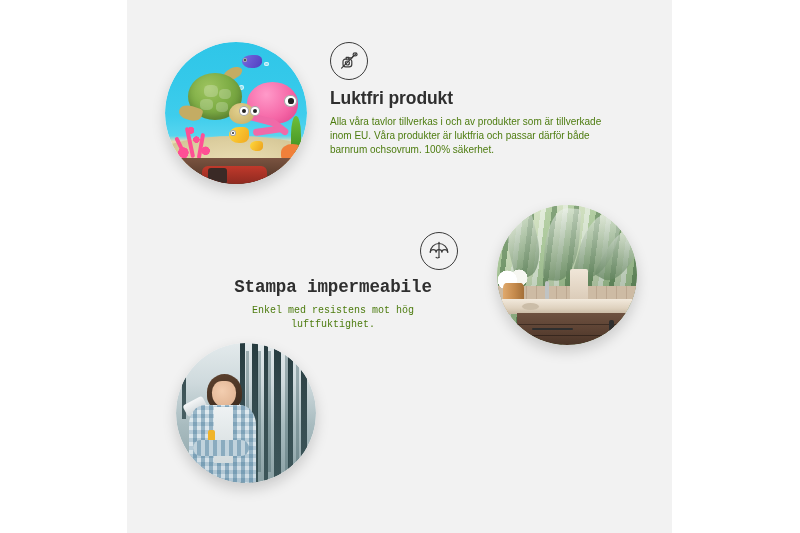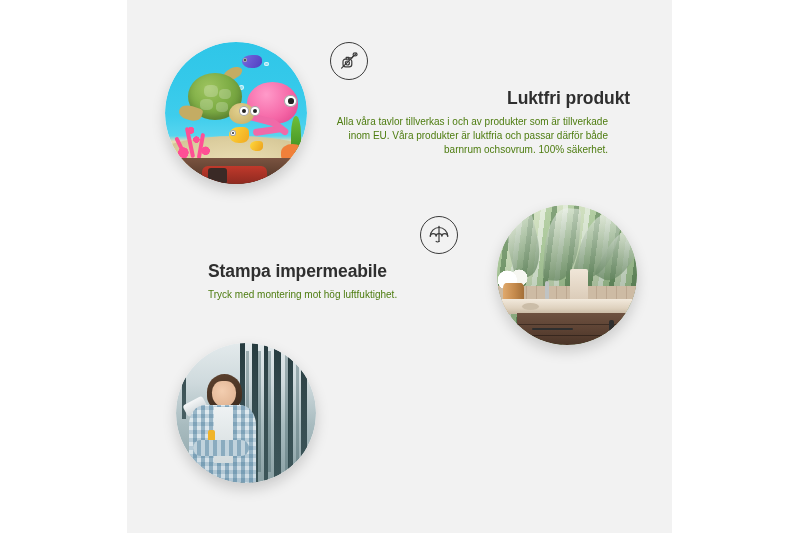--- a/index.html
+++ b/index.html
@@ -63,32 +63,33 @@
     line-height: 1.42;
     margin: 0;
     padding: 0;
   }
 
   
   #feature-odourless {
     left: 330px;
     top: 42px;
     width: 300px;
-    text-align: right;
+    text-align: left;
   }
   #feature-odourless .icon-wrap { margin-bottom: 8px; }
   #feature-odourless .feature-title { margin-bottom: 6px; }
   #feature-odourless .feature-desc { width: 278px; }
 
   
   #feature-waterproof {
     left: 208px;
-    top: 216px;
+    top: 232px;
     width: 250px;
-    text-align: left;
+    text-align: center;
+    font-family: Liberation Mono, monospace;
   }
   #feature-waterproof .icon-wrap {
     margin-left: auto;
     margin-bottom: 7px;
   }
   #feature-waterproof .feature-title { margin-bottom: 6px; }
 
   
   #feature-easy {
     left: 331px;
@@ -447,21 +448,21 @@
     <div class="icon-wrap">
       <svg width="24" height="24" viewBox="0 0 24 24" fill="none" stroke="#3b3b3b" stroke-width="1.2" stroke-linecap="round" stroke-linejoin="round">
         <path d="M3.3 13.2a8.7 8.7 0 0 1 17.4 0"></path>
         <path d="M3.3 13.2c0-1.5 1.45-2.6 2.9-2.6s2.9 1.1 2.9 2.6c0-1.5 1.3-2.6 2.9-2.6s2.9 1.1 2.9 2.6c0-1.5 1.45-2.6 2.9-2.6s2.9 1.1 2.9 2.6"></path>
         <line x1="12" y1="4.5" x2="12" y2="18.4"></line>
         <path d="M12 18.4a2 2 0 0 1-2.9 0"></path>
         <circle cx="12" cy="3.6" r="0.75" fill="#3b3b3b" stroke="none"></circle>
       </svg>
     </div>
     <div class="feature-title">Stampa impermeabile</div>
-    <div class="feature-desc">Tryck med montering mot hög luftfuktighet.</div>
+    <div class="feature-desc">Enkel med resistens mot hög luftfuktighet.</div>
   </div>
 
   <div class="photo-circle" id="photo-woman">
     <div class="photo-inner">
       <div class="forest-bg"></div>
       <div class="ph-layer tree-far" style="left:50%;width:2%;"></div>
       <div class="ph-layer tree-far" style="left:58%;width:2.5%;"></div>
       <div class="ph-layer tree-far" style="left:66%;width:2%;"></div>
       <div class="ph-layer tree-far" style="left:78%;width:2.5%;"></div>
       <div class="ph-layer tree-far" style="left:86%;width:2%;"></div>

